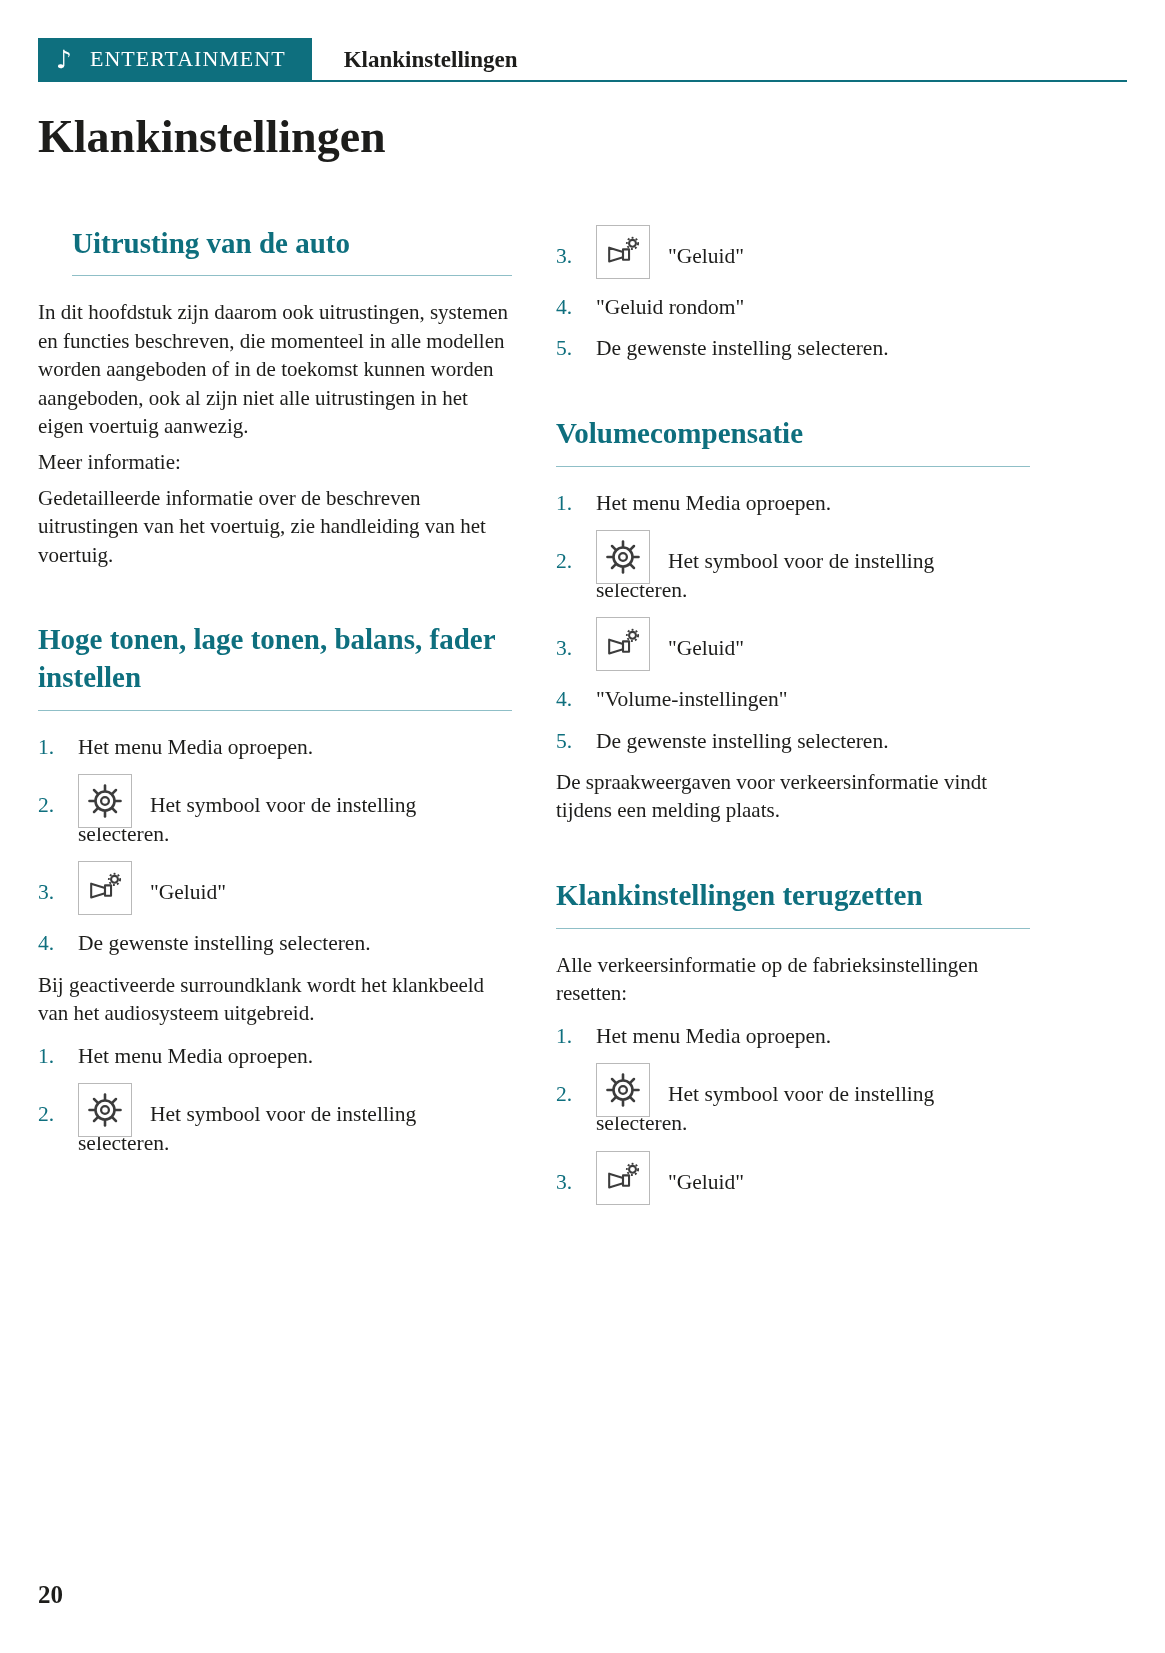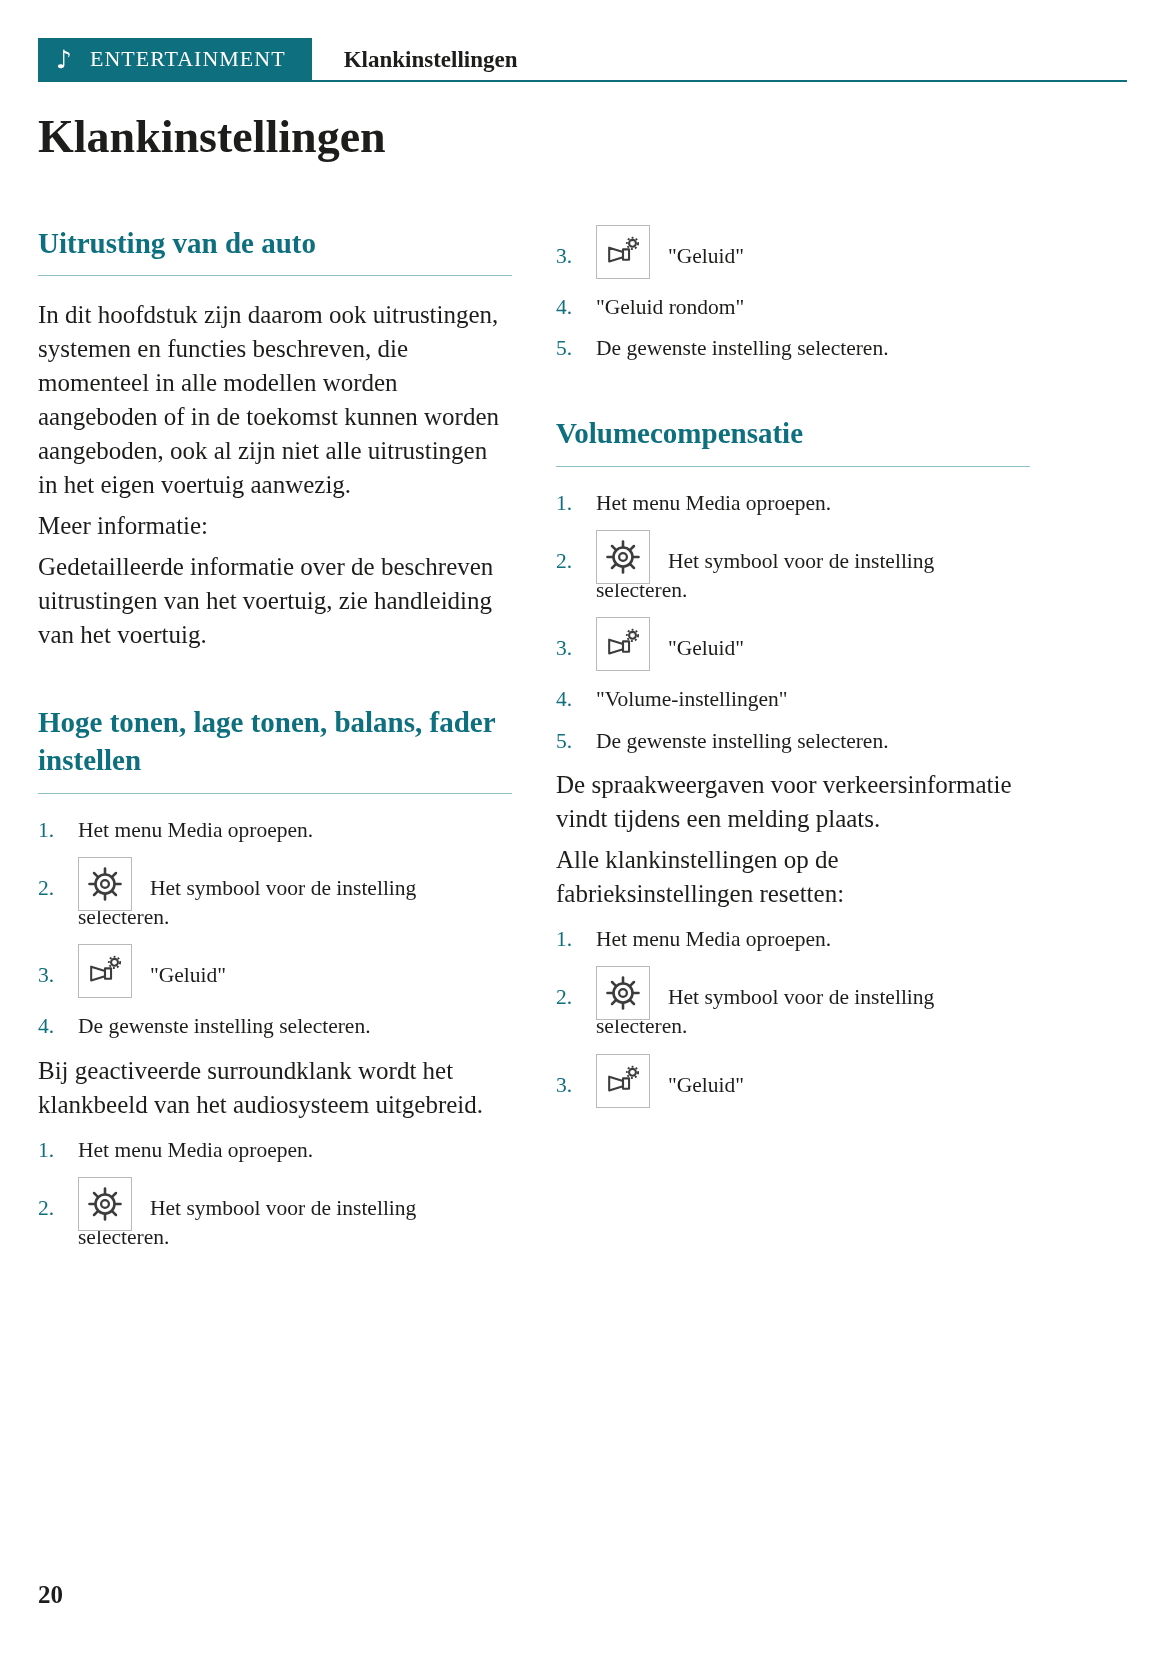--- a/index.html
+++ b/index.html
@@ -45,23 +45,23 @@
   .columns { display:flex; gap:44px; width:992px; }
   .col { width:474px; flex:0 0 474px; }
   
   h2 {
     font-size:29px; line-height:1.3; font-weight:bold;
     color:#0e6f7e;
     border-bottom:1px solid #8fbfc7;
     padding-bottom:13px;
     margin:52px 0 22px 0;
   }
-  .col > .section:first-child h2 { margin-top:36px; }
+  .col > .section:first-child h2 { margin-top:36px;margin-left:34px; }
   p.body-text {
-    font-size:25px; line-height:1.36;
+    font-size:21px; line-height:1.36;
     margin:0 0 7px 0;
   }
   
   .steps { margin-top:14px; }
   .step { display:flex; margin:0 0 12px 0; }
   .step .num {
     flex:0 0 40px; width:40px;
     color:#0e6f7e; font-size:21.5px; line-height:1.36;
   }
   .step .content { flex:1; position:relative; }
@@ -311,21 +311,22 @@
             <div class="content">
                 <p class="step-text">De gewenste instelling selecteren.</p>
               </div>
           </div>
 
         </div>
         <p class="body-text after-steps">De spraakweergaven voor verkeersinformatie vindt tijdens een melding plaats.</p>
       </section>
 
       <section class="section">
-        <p class="body-text">Alle klankinstellingen op de fabrieksinstellingen resetten:</p>
+        <h2>Klankinstellingen terugzetten</h2>
+        <p class="body-text">Alle verkeersinformatie op de fabrieksinstellingen resetten:</p>
         <div class="steps">
 
           <div class="step">
             <span class="num">1.</span>
             <div class="content">
                 <p class="step-text">Het menu Media oproepen.</p>
               </div>
           </div>
 
           <div class="step icon-step">

